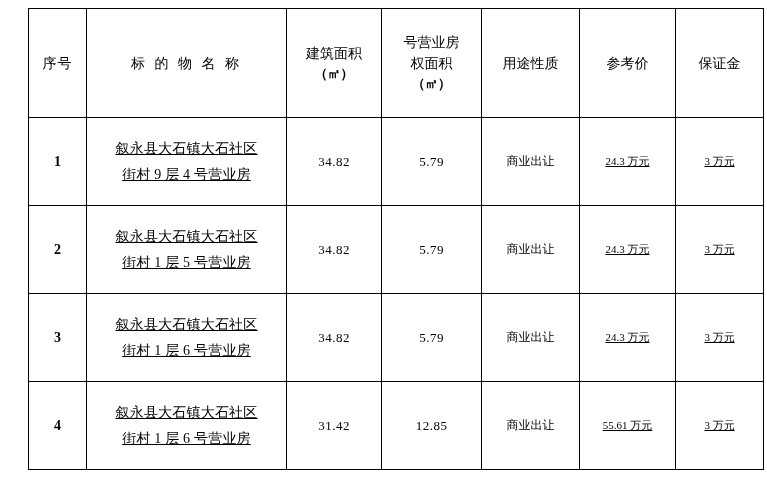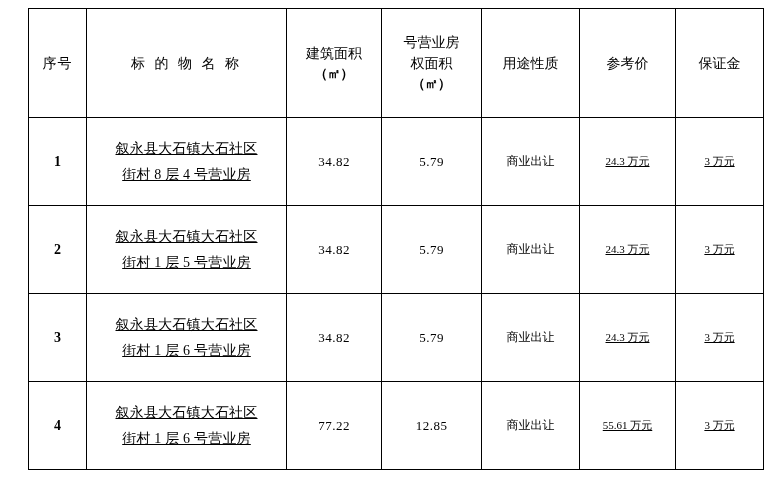--- a/index.html
+++ b/index.html
@@ -117,21 +117,21 @@
         <td>用途性质</td>
         <td>参考价</td>
         <td>保证金</td>
       </tr>
     </thead>
     <tbody>
       <tr>
         <td class="seq">1</td>
         <td class="name">
           <span class="name-line">叙永县大石镇大石社区</span>
-          <span class="name-line">街村 8 层 4 号营业房</span>
+          <span class="name-line">街村 9 层 4 号营业房</span>
         </td>
         <td class="num">34.82</td>
         <td class="num">5.79</td>
         <td class="txt">商业出让</td>
         <td class="price">24.3 万元</td>
         <td class="deposit">3 万元</td>
       </tr>
       <tr>
         <td class="seq">2</td>
         <td class="name">
@@ -155,21 +155,21 @@
         <td class="txt">商业出让</td>
         <td class="price">24.3 万元</td>
         <td class="deposit">3 万元</td>
       </tr>
       <tr>
         <td class="seq">4</td>
         <td class="name">
           <span class="name-line">叙永县大石镇大石社区</span>
           <span class="name-line">街村 1 层 6 号营业房</span>
         </td>
-        <td class="num">77.22</td>
+        <td class="num">31.42</td>
         <td class="num">12.85</td>
         <td class="txt">商业出让</td>
         <td class="price">55.61 万元</td>
         <td class="deposit">3 万元</td>
       </tr>
     </tbody>
   </table>
 </div>
 
 </body></html>

